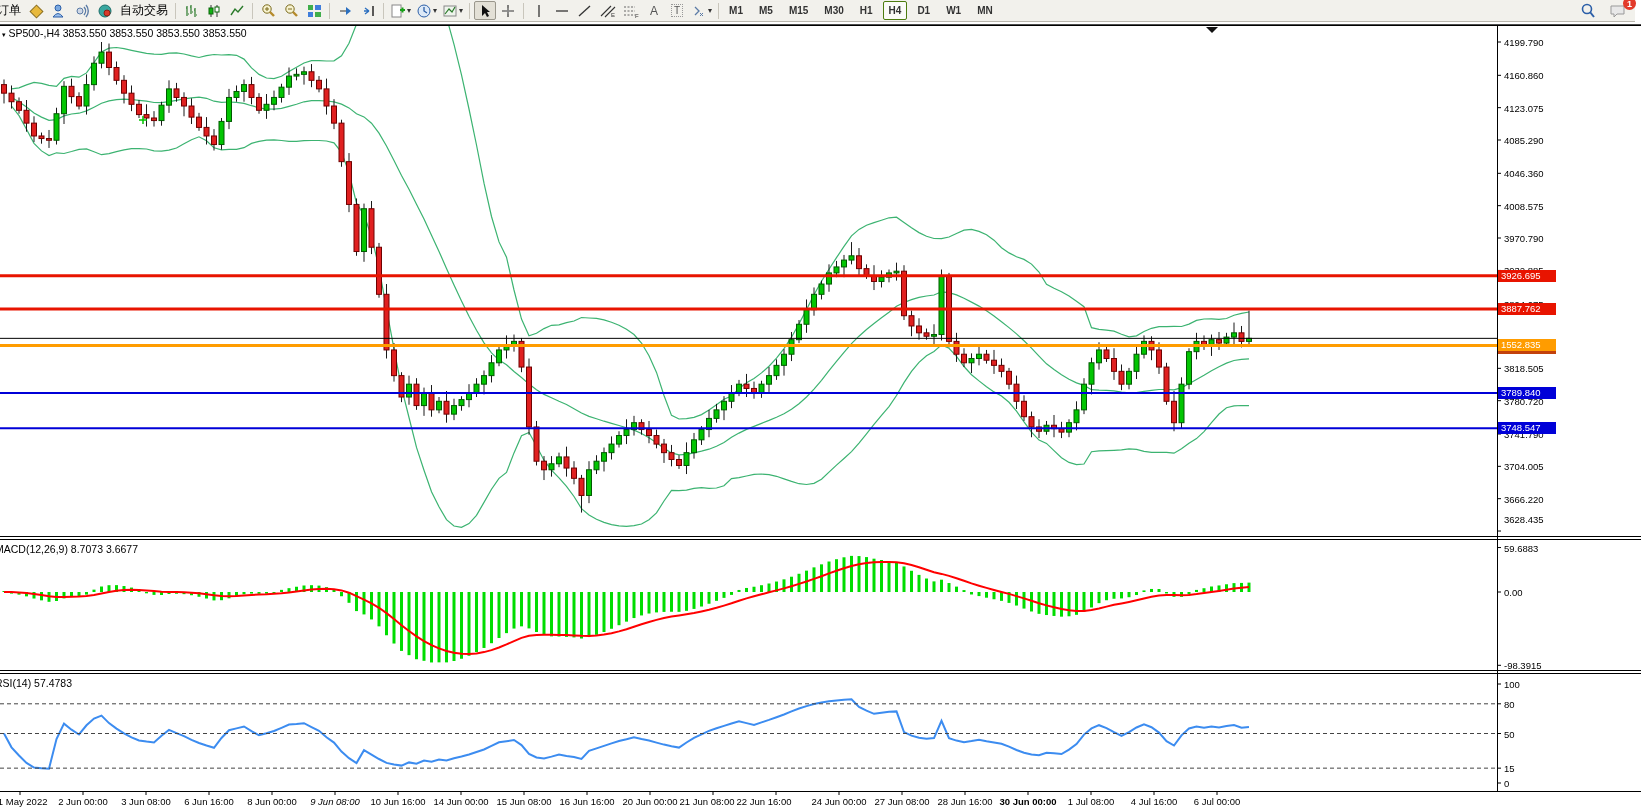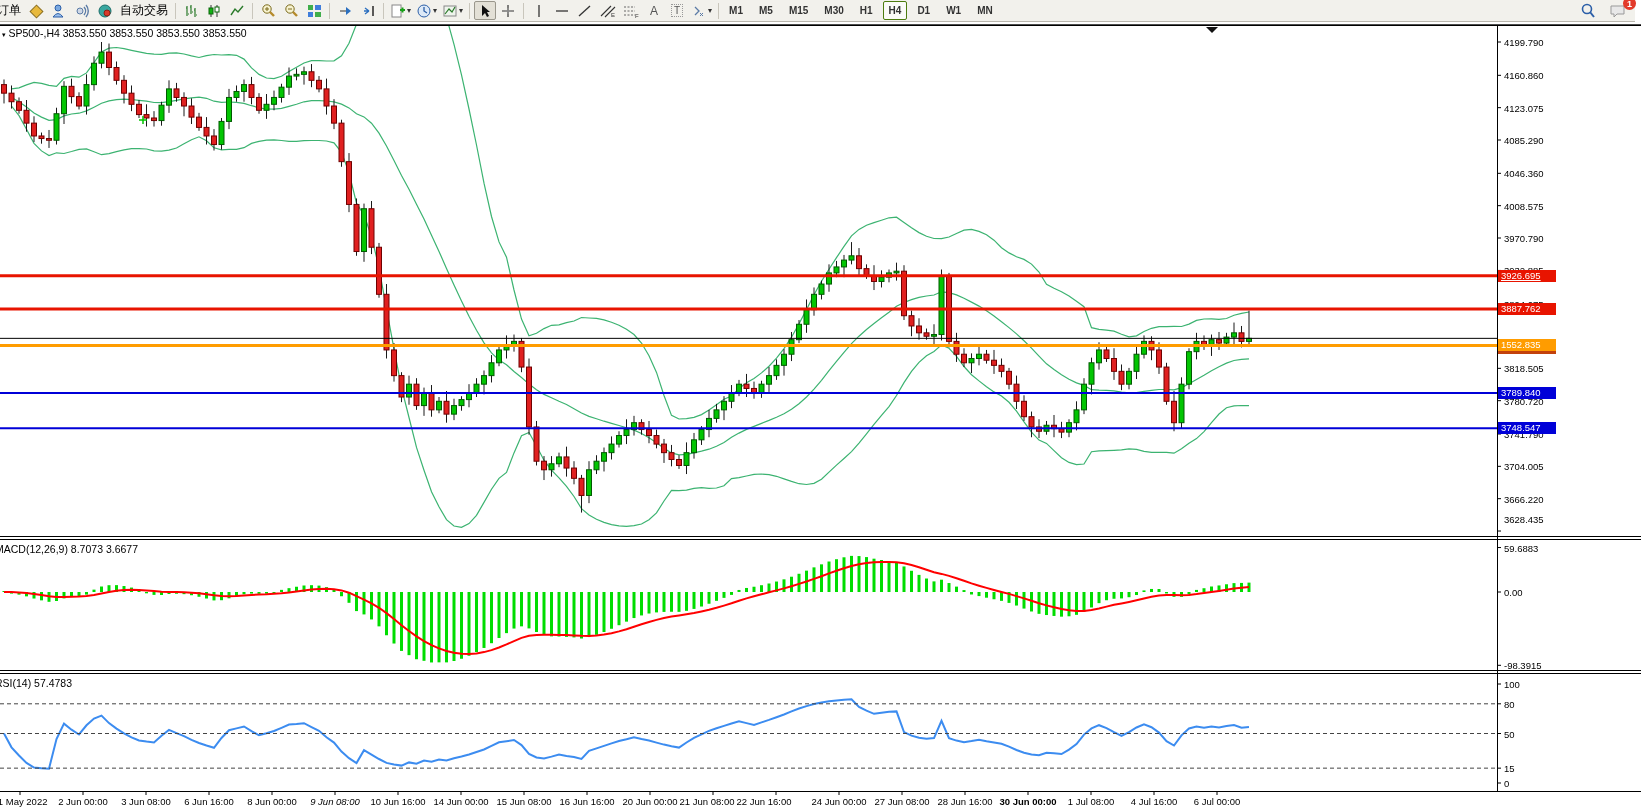--- a/index.html
+++ b/index.html
@@ -831,21 +831,21 @@
       <div class="axlbl" style="top: 200.661px;">4008.575</div>
       <div class="axlbl" style="top: 233.001px;">3970.790</div>
       <div class="axlbl" style="top: 265.444px;">3932.885</div>
       <div class="axlbl" style="top: 298.661px;">3894.075</div>
       <div class="axlbl" style="top: 363.342px;">3818.505</div>
       <div class="axlbl" style="top: 395.682px;">3780.720</div>
       <div class="axlbl" style="top: 429.002px;">3741.790</div>
       <div class="axlbl" style="top: 461.342px;">3704.005</div>
       <div class="axlbl" style="top: 493.683px;">3666.220</div>
       <div class="axlbl" style="top: 514px;">3628.435</div>
-      <div class="pricebox" style="top: 269.742px; background: rgb(232, 20, 0); text-decoration: underline;">3926.695</div>
+      <div class="pricebox" style="top: 269.742px; background: rgb(232, 20, 0);">3926.695</div>
       <div class="pricebox" style="top: 303.065px; background: rgb(232, 20, 0);">3887.762</div>
       <div class="pricebox" style="top: 342px; background: #c2410c;">3853.550</div>
       <div class="pricebox" style="top: 339.417px; background: rgb(255, 156, 0);">1552.835</div>
       <div class="pricebox" style="top: 386.876px; background: rgb(0, 0, 216);">3789.840</div>
       <div class="pricebox" style="top: 422.219px; background: rgb(0, 0, 216);">3748.547</div>
     </div>
   <div id="time-axis">
       <div class="timelbl" style="left: 20px;">31 May 2022</div>
       <div class="timelbl" style="left: 83px;">2 Jun 00:00</div>
       <div class="timelbl" style="left: 146px;">3 Jun 08:00</div>

